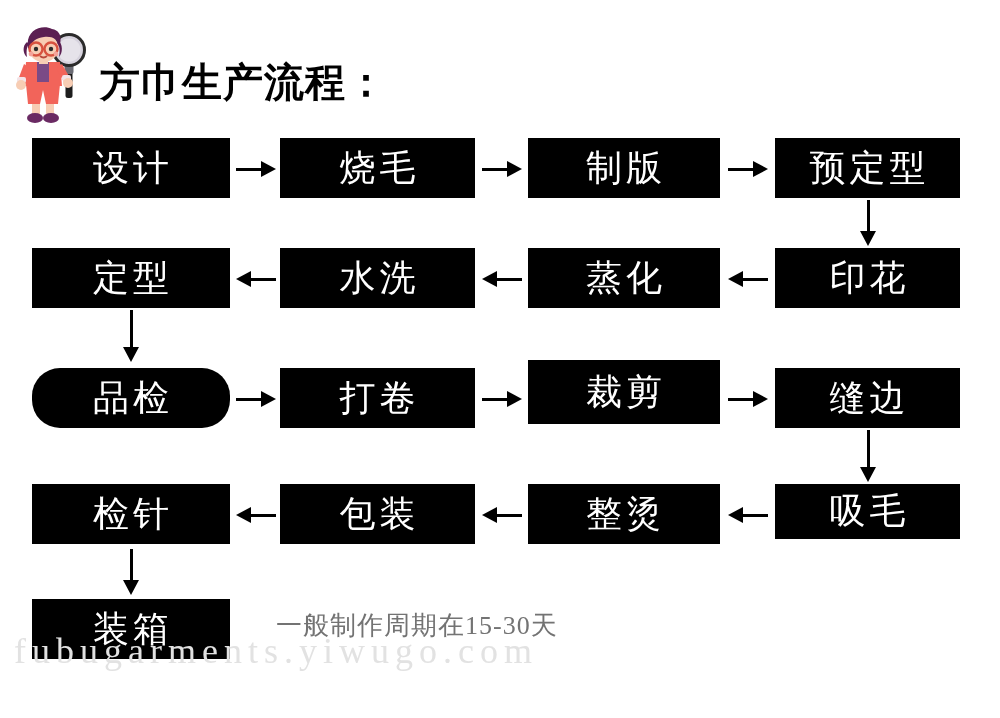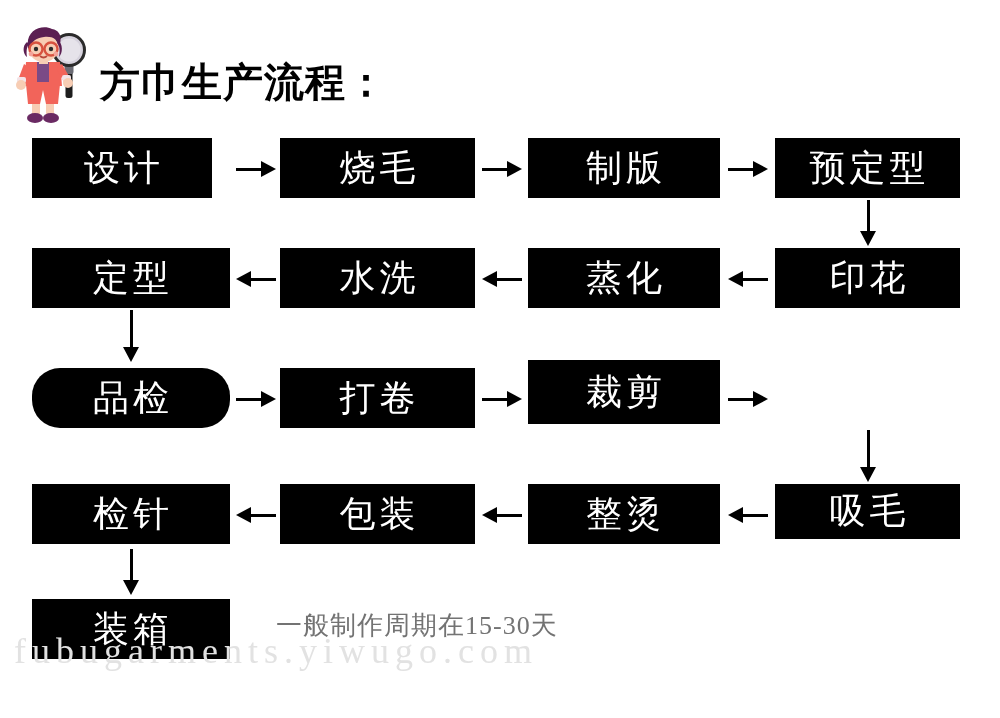--- a/index.html
+++ b/index.html
@@ -184,21 +184,21 @@
       <circle cx="23" cy="28" r="2.4" fill="#f4a49a"></circle>
       <circle cx="48" cy="28" r="2.4" fill="#f4a49a"></circle>
     </svg>
   </div>
 
   <div id="page-title">方巾生产流程：</div>
 </div>
 
 <div id="flow">
 
-  <div class="node" style="left:32px;  top:138px; width:180px; height:60px;">设计</div>
+  <div class="node" style="left:32px;  top:138px; width:198px; height:60px;">设计</div>
   <div class="arrow-h right" style="left:236px; top:158px; width:40px;">
     <span class="stem"></span>
     <span class="head"></span>
   </div>
 
   <div class="node" style="left:280px; top:138px; width:195px; height:60px;">烧毛</div>
   <div class="arrow-h right" style="left:482px; top:158px; width:40px;">
     <span class="stem"></span>
     <span class="head"></span>
   </div>
@@ -252,20 +252,21 @@
     <span class="stem"></span>
     <span class="head"></span>
   </div>
 
   <div class="node" style="left:528px; top:360px; width:192px; height:64px;">裁剪</div>
   <div class="arrow-h right" style="left:728px; top:388px; width:40px;">
     <span class="stem"></span>
     <span class="head"></span>
   </div>
 
+  <div class="node" style="left:775px; top:368px; width:185px; height:60px;">缝边</div>
 
   <div class="arrow-v" style="left:857px; top:430px; height:52px;">
     <span class="stem"></span>
     <span class="head"></span>
   </div>
 
   <div class="node" style="left:32px;  top:484px; width:198px; height:60px;">检针</div>
   <div class="arrow-h left" style="left:236px; top:504px; width:40px;">
     <span class="stem"></span>
     <span class="head"></span>

